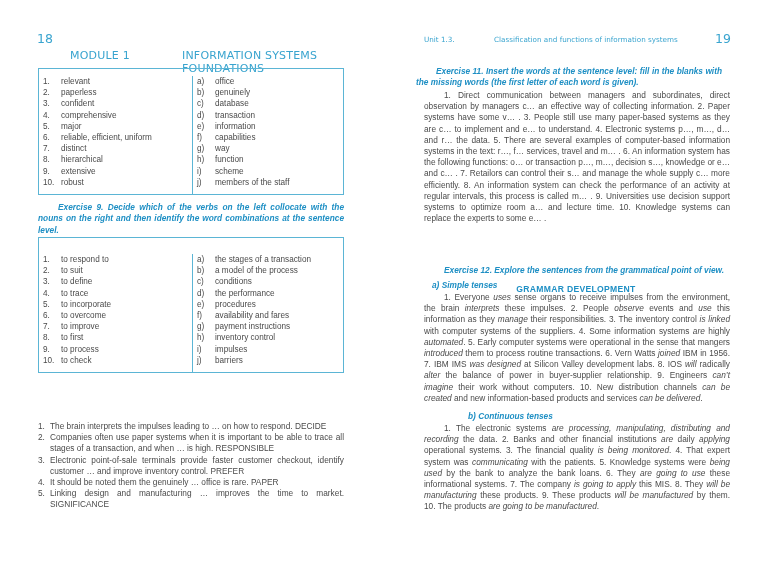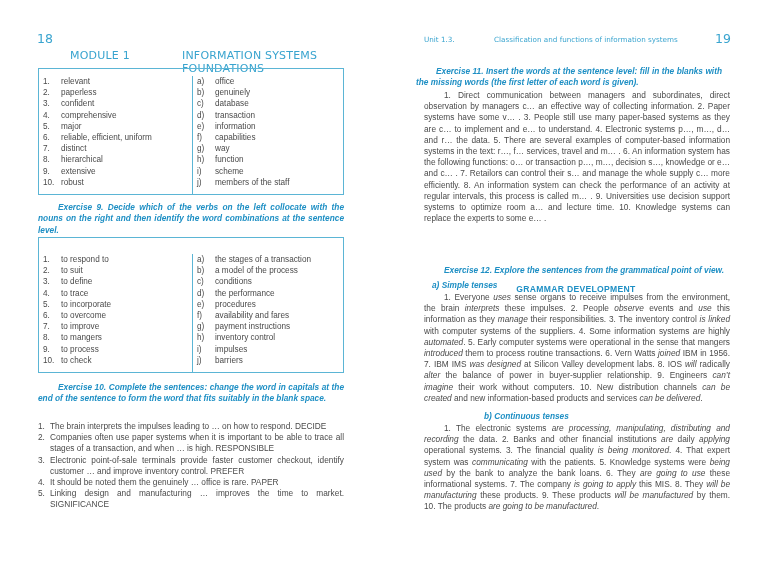--- a/index.html
+++ b/index.html
@@ -171,21 +171,21 @@
         <div class="row">
           <span class="num">6.</span>
           <span>to overcome</span>
         </div>
         <div class="row">
           <span class="num">7.</span>
           <span>to improve</span>
         </div>
         <div class="row">
           <span class="num">8.</span>
-          <span>to mangers</span>
+          <span>to first</span>
         </div>
         <div class="row">
           <span class="num">9.</span>
           <span>to process</span>
         </div>
         <div class="row">
           <span class="num">10.</span>
           <span>to check</span>
         </div>
       </div>
@@ -226,23 +226,20 @@
           <span class="let">i)</span>
           <span>impulses</span>
         </div>
         <div class="row">
           <span class="let">j)</span>
           <span>barriers</span>
         </div>
       </div>
   </div>
 
-  <div class="ex-title" style="left:38px; top:382px; width:306px;">
-    <span class="indent"></span><span>Exercise 10. Complete the sentences: change the word in capitals at the end of the sentence to form the word that fits suitably in the blank space.</span>
-  </div>
 
   <ul class="olist" id="ex10-list" style="top:421px;">
       <li>
         <span class="n">1.</span>
         <span class="t">The brain interprets the impulses leading to … on how to respond. DECIDE</span>
       </li>
       <li>
         <span class="n">2.</span>
         <span class="t">Companies often use paper systems when it is important to be able to trace all stages of a transaction, and when … is high. RESPONSIBLE</span>
       </li>
@@ -277,16 +274,16 @@
   <div class="section-heading" style="top:244px;margin-top:40px;">GRAMMAR DEVELOPMENT</div>
 
   <div class="ex-title" style="left:40px; top:265px; width:306px;">
     <span class="indent"></span><span>Exercise 12. Explore the sentences from the grammatical point of view.</span>
   </div>
 
   <div class="sub-heading" style="left:48px; top:280px;">a) Simple tenses</div>
 
   <div class="para" id="simple-para" style="left:40px; top:292px; width:306px;"><span class="indent"></span><span>1. Everyone </span><i>uses</i><span> sense organs to receive impulses from the environment, the brain </span><i>interprets</i><span> these impulses. 2. People </span><i>observe</i><span> events and </span><i>use</i><span> this information as they </span><i>manage</i><span> their responsibilities. 3. The inventory control </span><i>is linked</i><span> with computer systems of the suppliers. 4. Some information systems </span><i>are</i><span> highly </span><i>automated</i><span>. 5. Early computer systems were operational in the sense that mangers </span><i>introduced</i><span> them to process routine transactions. 6. Vern Watts </span><i>joined</i><span> IBM in 1956. 7. IBM IMS </span><i>was designed</i><span> at Silicon Valley development labs. 8. IOS </span><i>will</i><span> radically </span><i>alter</i><span> the balance of power in buyer-supplier relationship. 9. Engineers </span><i>can’t imagine</i><span> their work without computers. 10. New distribution channels </span><i>can be created</i><span> and new information-based products and services </span><i>can be delivered</i><span>.</span></div>
 
-  <div class="sub-heading" style="left:68px; top:411px;padding-left:32px;">b) Continuous tenses</div>
+  <div class="sub-heading" style="left:52px; top:411px;padding-left:32px;">b) Continuous tenses</div>
 
   <div class="para" id="cont-para" style="left:40px; top:423px; width:306px;"><span class="indent"></span><span>1. The electronic systems </span><i>are processing, manipulating, distributing and recording</i><span> the data. 2. Banks and other financial institutions </span><i>are</i><span> daily </span><i>applying</i><span> operational systems. 3. The financial quality </span><i>is being monitored</i><span>. 4. That expert system was </span><i>communicating</i><span> with the patients. 5. Knowledge systems were </span><i>being used</i><span> by the bank to analyze the bank loans. 6. They </span><i>are going to use</i><span> these informational systems. 7. The company </span><i>is going to apply</i><span> this MIS. 8. They </span><i>will be manufacturing</i><span> these products. 9. These products </span><i>will be manufactured</i><span> by them. 10. The products </span><i>are going to be manufactured</i><span>.</span></div>
 </div>
 
 </body></html>

